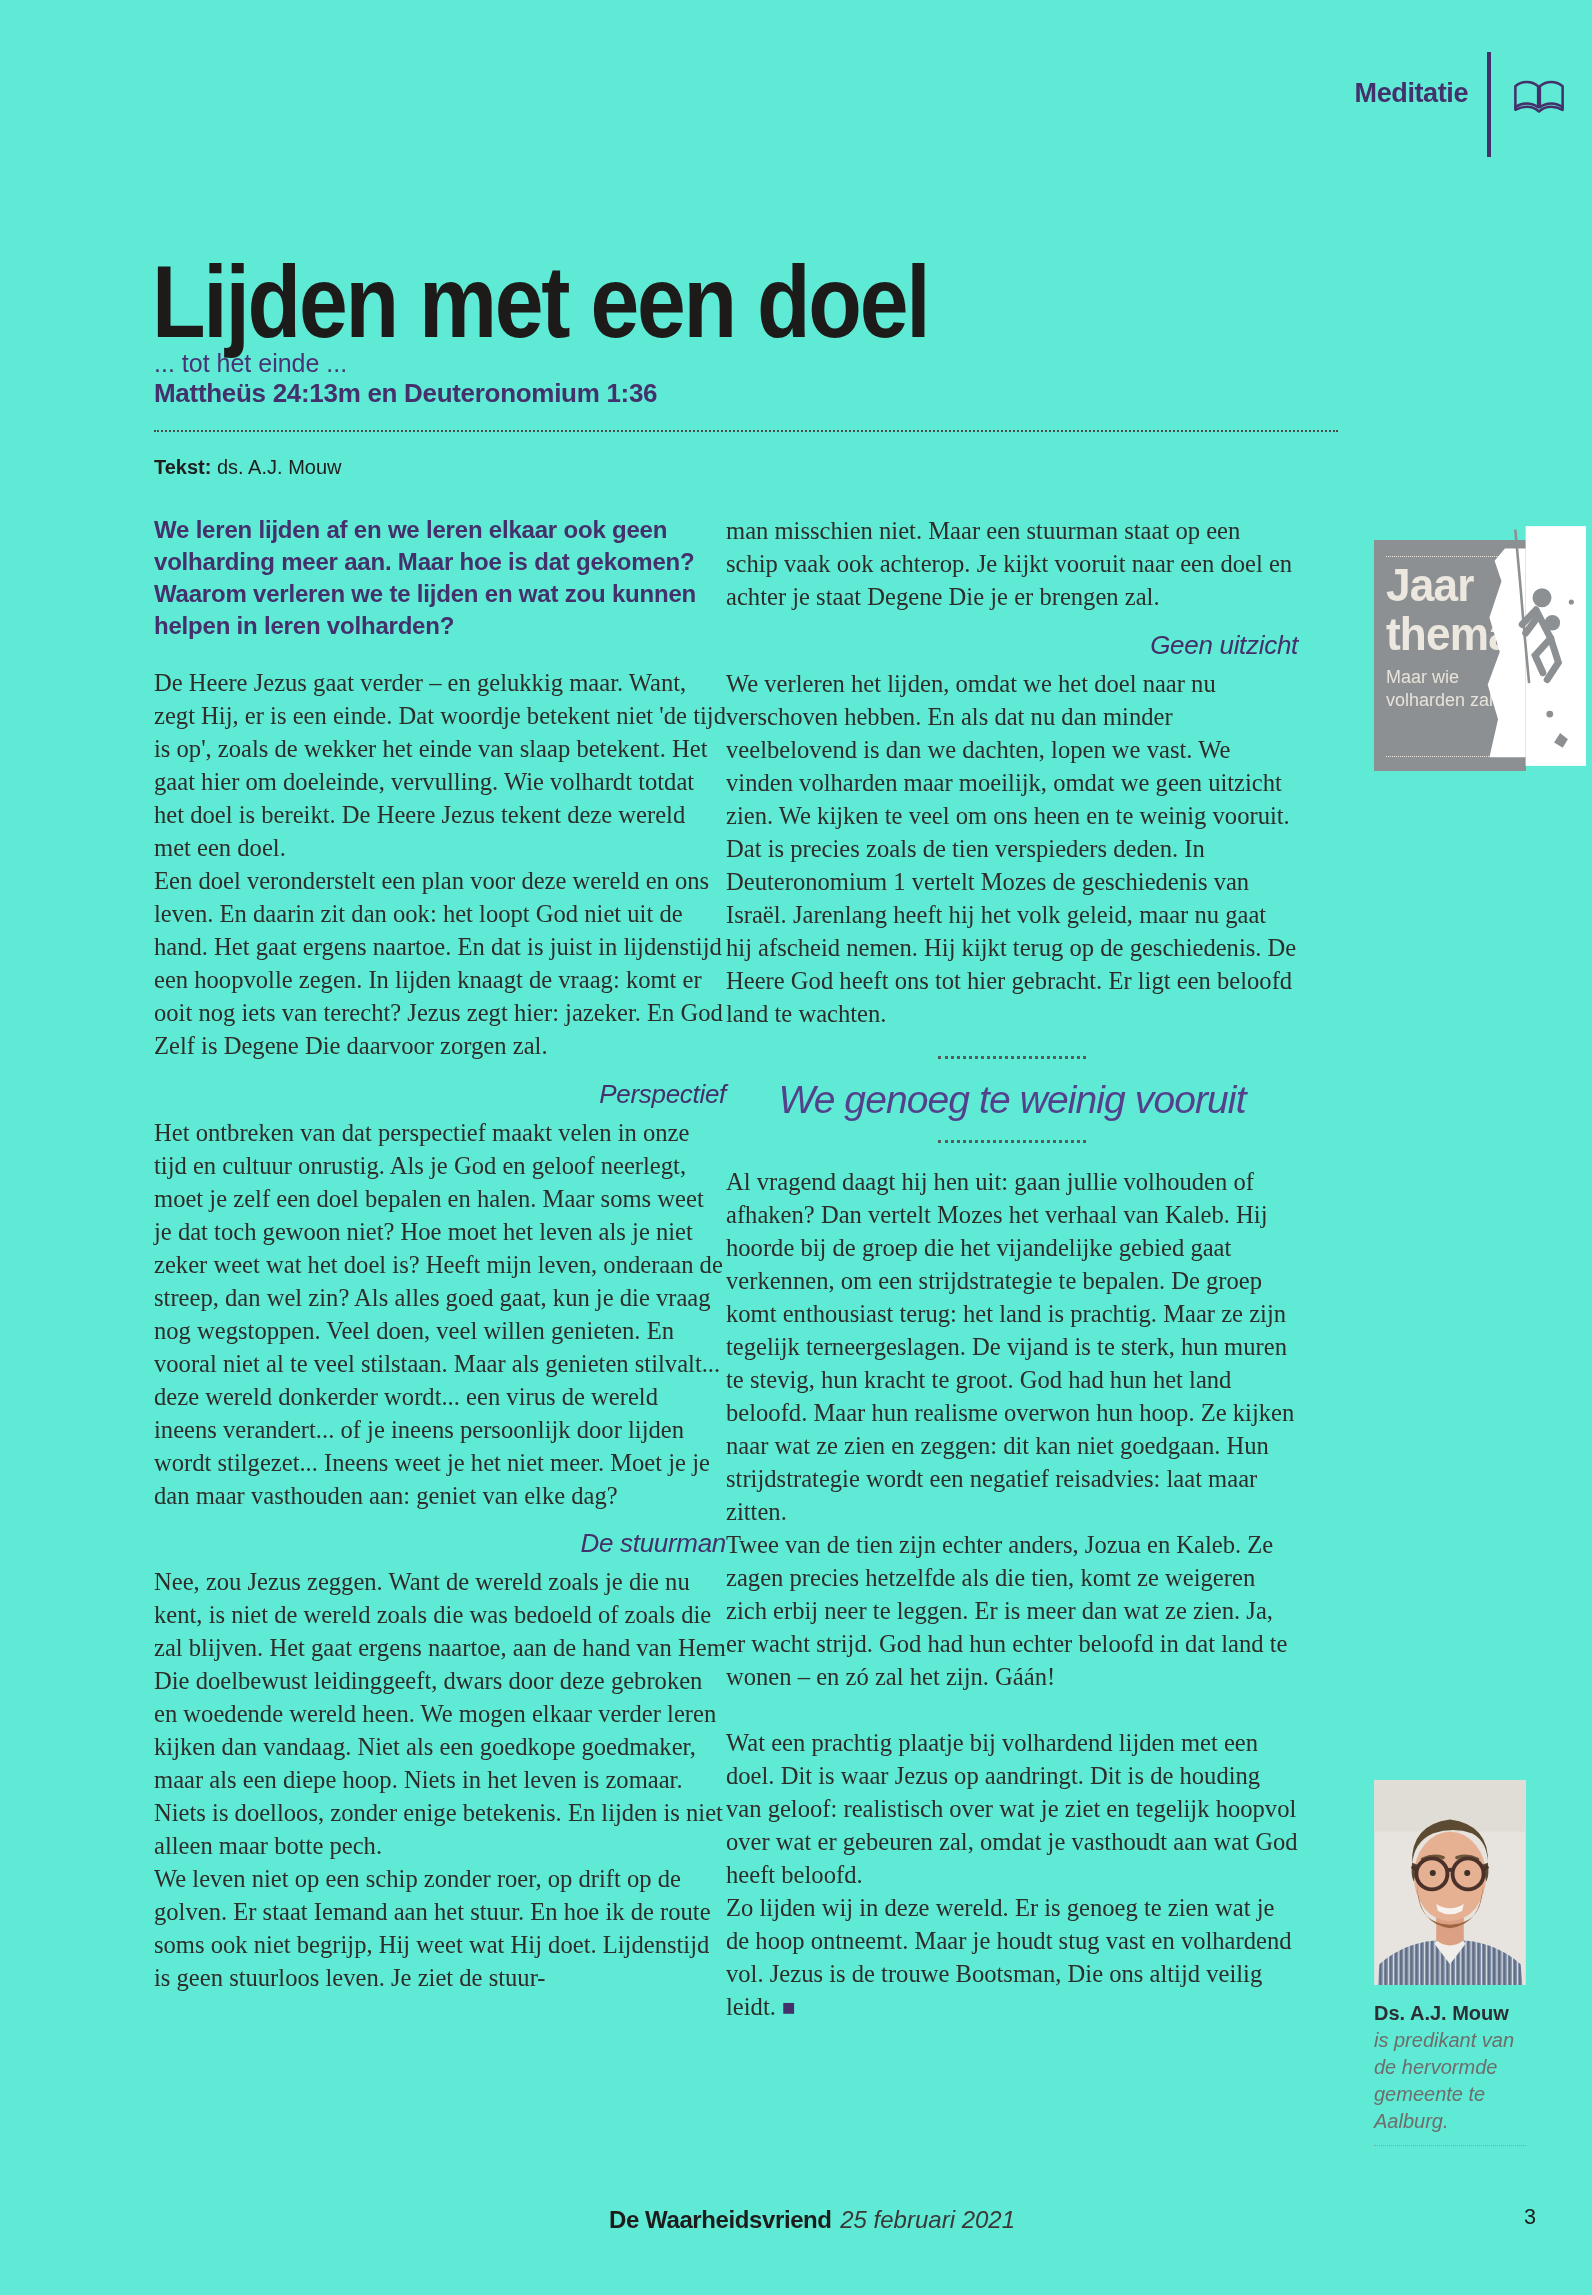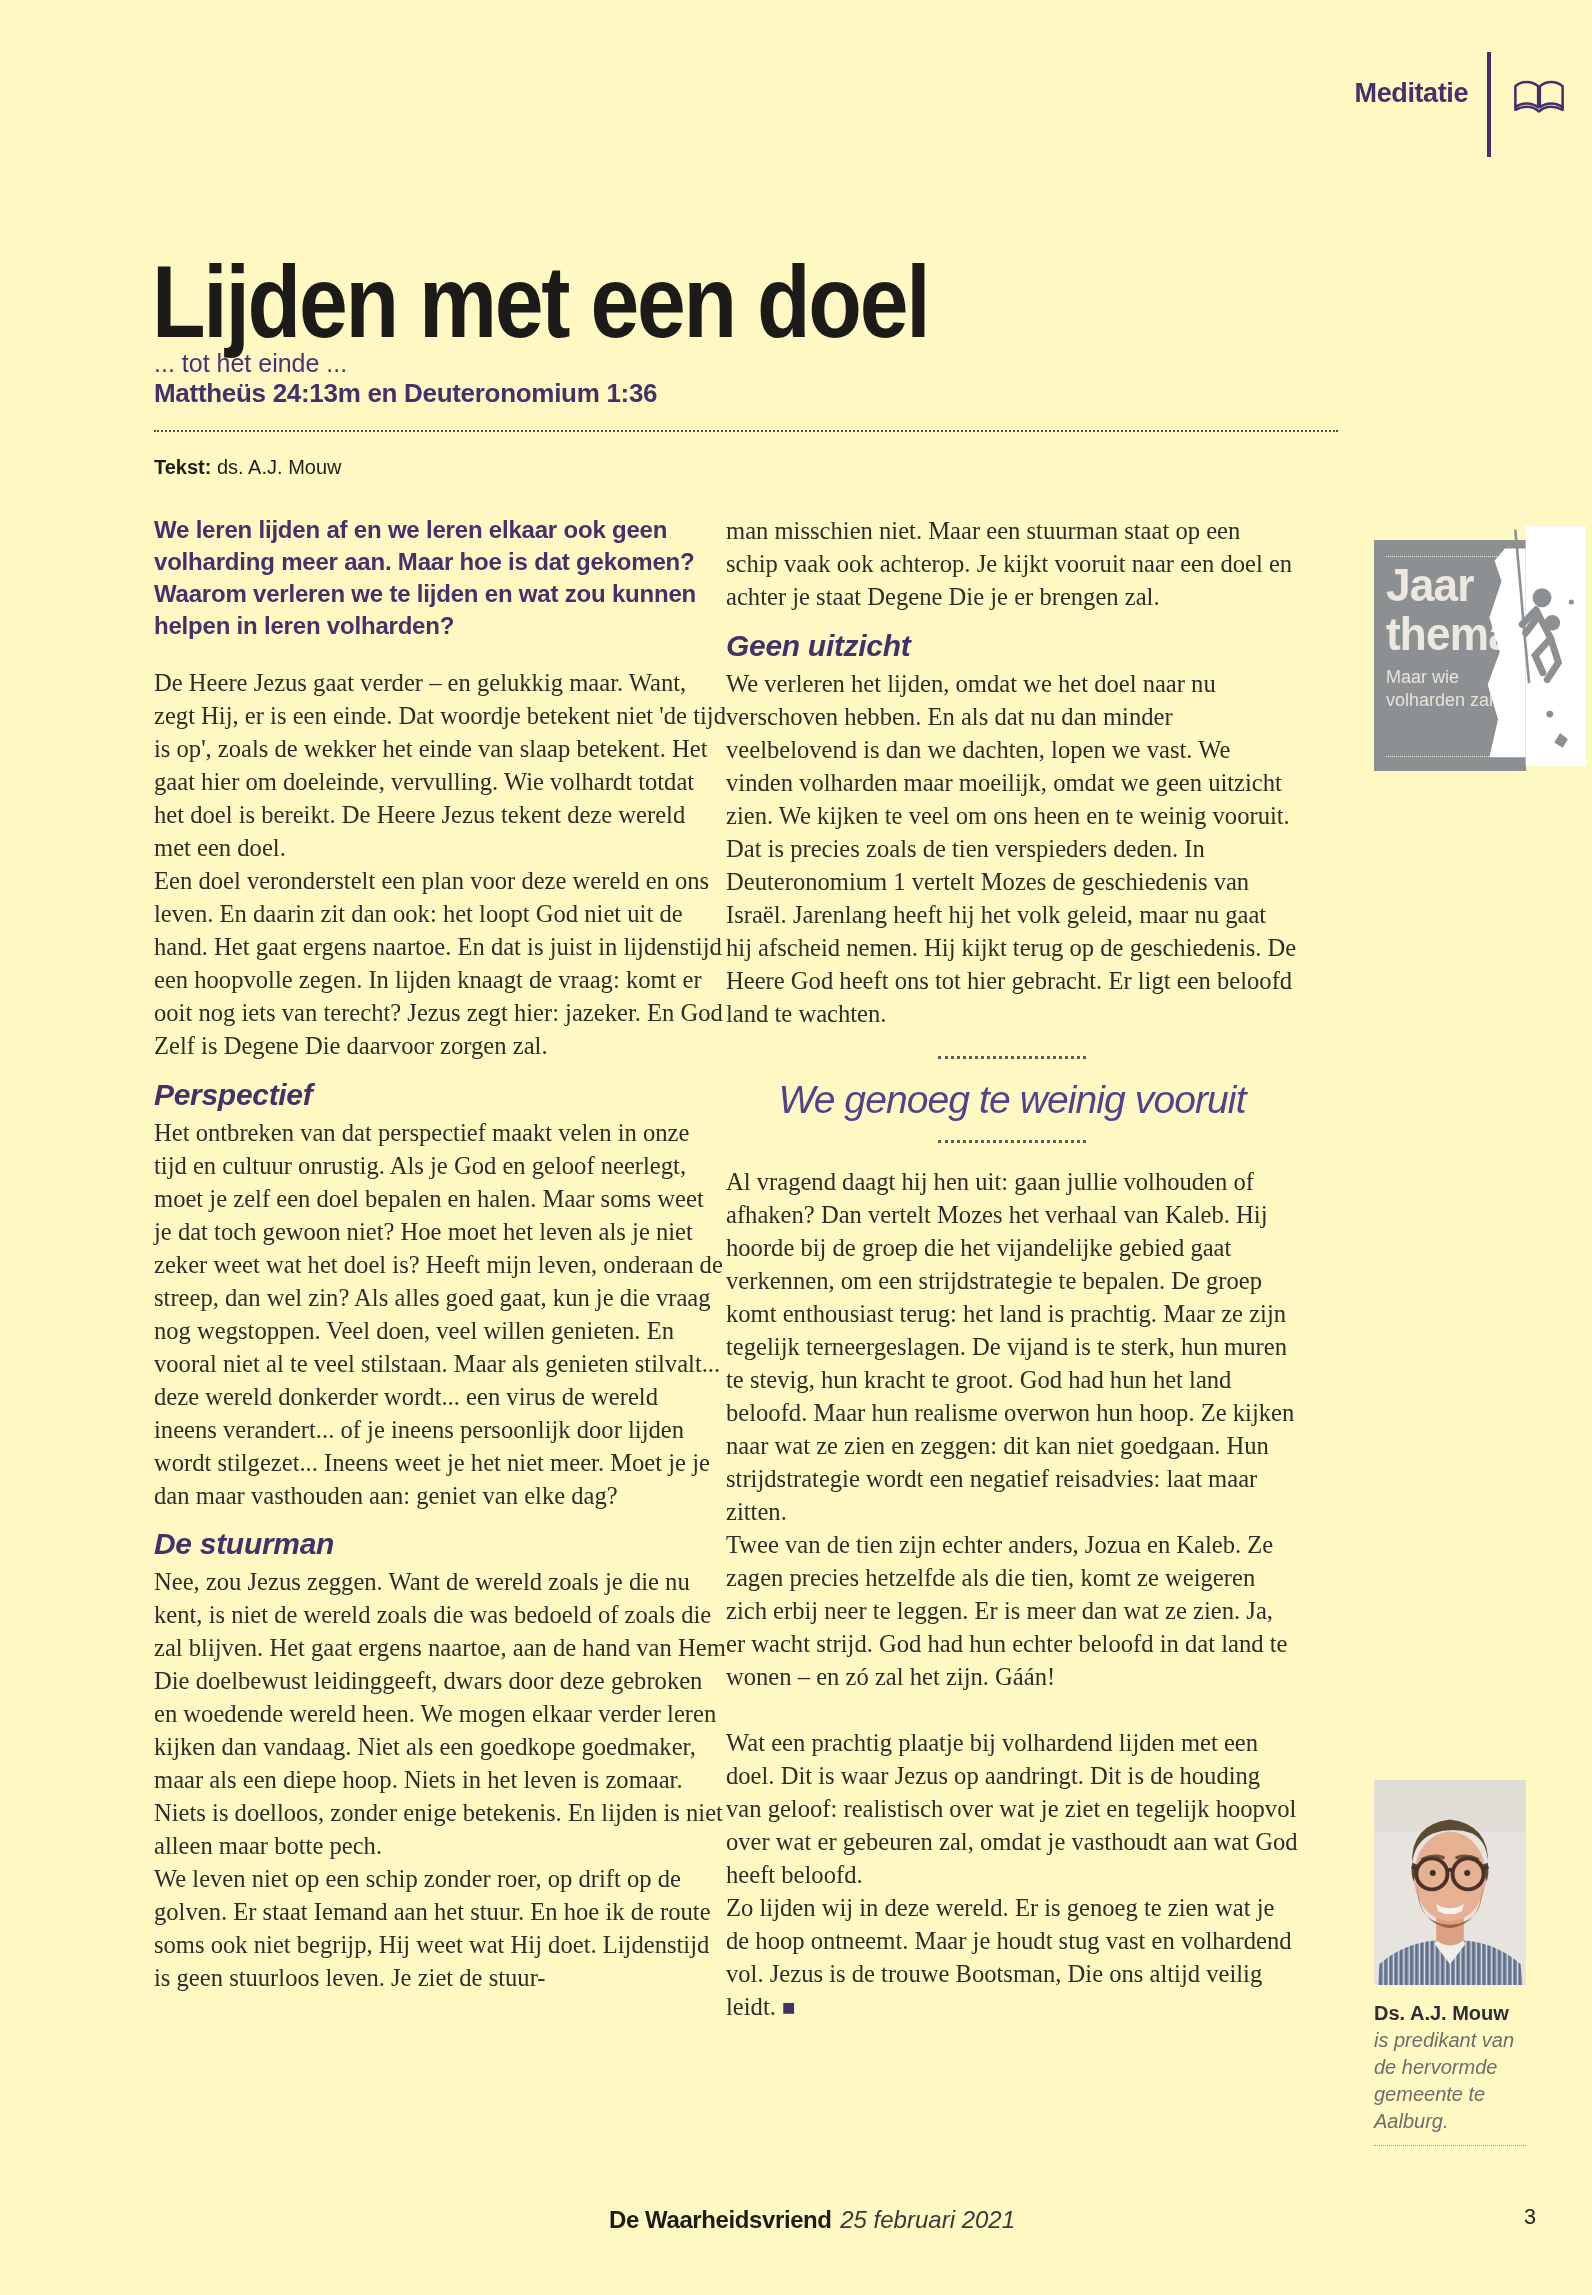--- a/index.html
+++ b/index.html
@@ -1,16 +1,16 @@
 <!DOCTYPE html>
 <html style="font-size:14px"><head>
 <meta charset="utf-8">
 <style>
   html,body{margin:0;padding:0;background:#ffffff;}
-  .page{position:relative;width:1592px;height:2295px;background:#fef9c3;overflow:hidden;
+  .page{position:relative;width:1592px;height:2295px;background:#5eead4;overflow:hidden;
         font-family:"Liberation Sans",sans-serif;color:#2c2b29;}
 
   
   .category{position:absolute;top:78px;left:1200px;width:268px;text-align:right;
             font-size:27px;font-weight:700;color:#44306b;letter-spacing:-0.4px;}
   .header-rule{position:absolute;top:52px;left:1487px;width:3.5px;height:105px;background:#44306b;}
   .book-icon{position:absolute;top:79px;left:1512px;width:54px;height:38px;}
 
   
   .title{position:absolute;top:183px;left:152px;width:1208px;font-size:102px;font-weight:700;
@@ -21,22 +21,22 @@
   .top-dotted{position:absolute;top:430px;left:154px;width:1184px;border-top:2.6px dotted #4c4c4c;}
   .byline{position:absolute;top:456px;left:154px;font-size:20px;color:#1f1e1d;}
   .byline b{font-weight:700;}
 
   
   .columns{position:absolute;top:514px;left:154px;width:1184px;display:flex;}
   .col{width:572px;font-family:"Liberation Serif",serif;font-size:24.6px;line-height:33px;color:#2e2d2a;}
   .col p{margin:0;}
   .intro{font-family:"Liberation Sans",sans-serif;font-size:24px;line-height:32px;font-weight:700;
          color:#44306b;letter-spacing:-0.2px;margin:0 0 24px 0 !important;}
-  .subhead{font-family:"Liberation Sans",sans-serif;font-style:italic;font-weight:700;font-size:30px;
-           color:#44306b;margin:15.5px 0 5.2px 0 !important;letter-spacing:-0.3px;}
+  .subhead{font-family:"Liberation Sans",sans-serif;font-style:italic;font-weight:400;font-size:26px;
+           color:#44306b;margin:15.5px 0 5.2px 0 !important;letter-spacing:-0.3px;text-align:right;}
   .gap-before{margin-top:33px !important;}
   .endmark{color:#44306b;font-family:"Liberation Sans",sans-serif;font-size:22.4px;}
 
   
   .quote-block{margin:26px 0 22.4px 0;text-align:center;}
   .quote-dotted{width:148px;margin:0 auto;border-top:3.5px dotted #5a5a5a;}
   .pull-quote{font-family:"Liberation Sans",sans-serif;font-style:italic;font-size:39px;color:#53418c;
               margin:24px 0;letter-spacing:-0.9px;}
 
   

